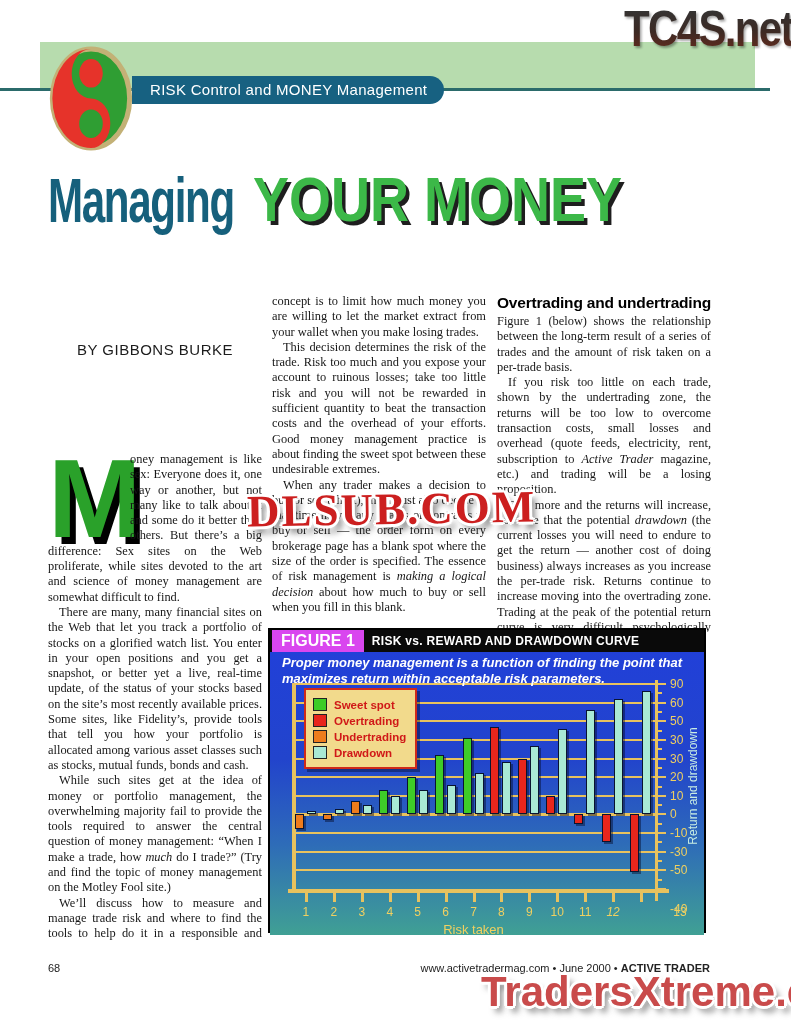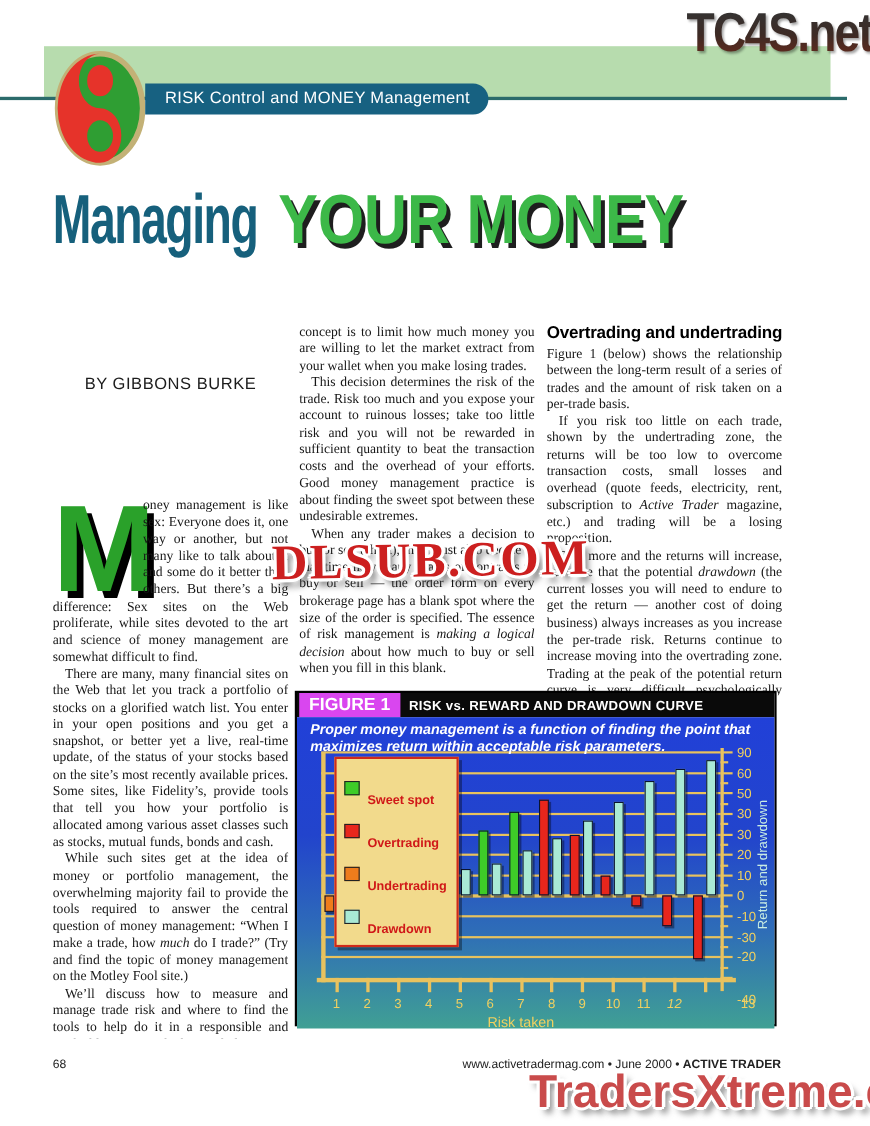--- a/index.html
+++ b/index.html
@@ -85,21 +85,21 @@
   .ytick, .xtick { color:#f0d060; font:12px "Liberation Sans", sans-serif; z-index:3; }
   .xlabel { color:#f0d060; font:13px "Liberation Sans", sans-serif; width:120px;
             text-align:center; z-index:3; }
   .ylabel { color:#c8ece2; font:12px "Liberation Sans", sans-serif; width:200px;
             text-align:center; transform:rotate(-90deg); z-index:3; }
   .legend { position:absolute; left:34px; top:36px; z-index:6;
             background:#f2da8c; border:2px solid #cf2a1a; padding:5px 9px 5px 7px;
             box-shadow:3px 3px 0 rgba(0,0,0,.35); }
   .legend-item { display:flex; align-items:center; margin:3px 0; }
   .legend-swatch { width:14px; height:13px; border:1px solid #222; margin-right:7px; }
-  .legend-label { font:bold 11.5px "Liberation Sans", sans-serif; color:#d01818;margin-top:24px; }
+  .legend-label { font:bold 11.5px "Liberation Sans", sans-serif; color:#d01818; }
 
   
   .footer-page  { position:absolute; left:48px; top:962px;
             font:11px "Liberation Sans", sans-serif; color:#222; }
   .footer-right { position:absolute; right:81px; top:962px;
             font:11px "Liberation Sans", sans-serif; color:#222; }
   .footer-right b { font-weight:bold; }
 </style>
 </head>
 <body>
@@ -183,21 +183,21 @@
         <div class="ytick" style="left: 400px; top: 118.182px;">20</div>
         <div class="axis" style="left: 385px; top: 142.818px; width: 11px; height: 2px;"></div>
         <div class="ytick" style="left: 400px; top: 136.818px;">10</div>
         <div class="axis" style="left: 385px; top: 161.455px; width: 11px; height: 2px;"></div>
         <div class="ytick" style="left: 400px; top: 155.455px;">0</div>
         <div class="axis" style="left: 385px; top: 180.091px; width: 11px; height: 2px;"></div>
         <div class="ytick" style="left: 400px; top: 174.091px;">-10</div>
         <div class="axis" style="left: 385px; top: 198.727px; width: 11px; height: 2px;"></div>
         <div class="ytick" style="left: 400px; top: 192.727px;">-30</div>
         <div class="axis" style="left: 385px; top: 217.364px; width: 11px; height: 2px;"></div>
-        <div class="ytick" style="left: 400px; top: 211.364px;">-20</div>
+        <div class="ytick" style="left: 400px; top: 211.364px;">-50</div>
         <div class="axis" style="left: 385px; top: 236px; width: 11px; height: 2px;"></div>
         <div class="ytick" style="left: 400px; top: 230px; margin-top: 20px;">-40</div>
         <div class="axis" style="left: 385px; top: 40.3182px; width: 7px; height: 2px;"></div>
         <div class="axis" style="left: 385px; top: 58.9545px; width: 7px; height: 2px;"></div>
         <div class="axis" style="left: 385px; top: 77.5909px; width: 7px; height: 2px;"></div>
         <div class="axis" style="left: 385px; top: 96.2273px; width: 7px; height: 2px;"></div>
         <div class="axis" style="left: 385px; top: 114.864px; width: 7px; height: 2px;"></div>
         <div class="axis" style="left: 385px; top: 133.5px; width: 7px; height: 2px;"></div>
         <div class="axis" style="left: 385px; top: 152.136px; width: 7px; height: 2px;"></div>
         <div class="axis" style="left: 385px; top: 170.773px; width: 7px; height: 2px;"></div>

